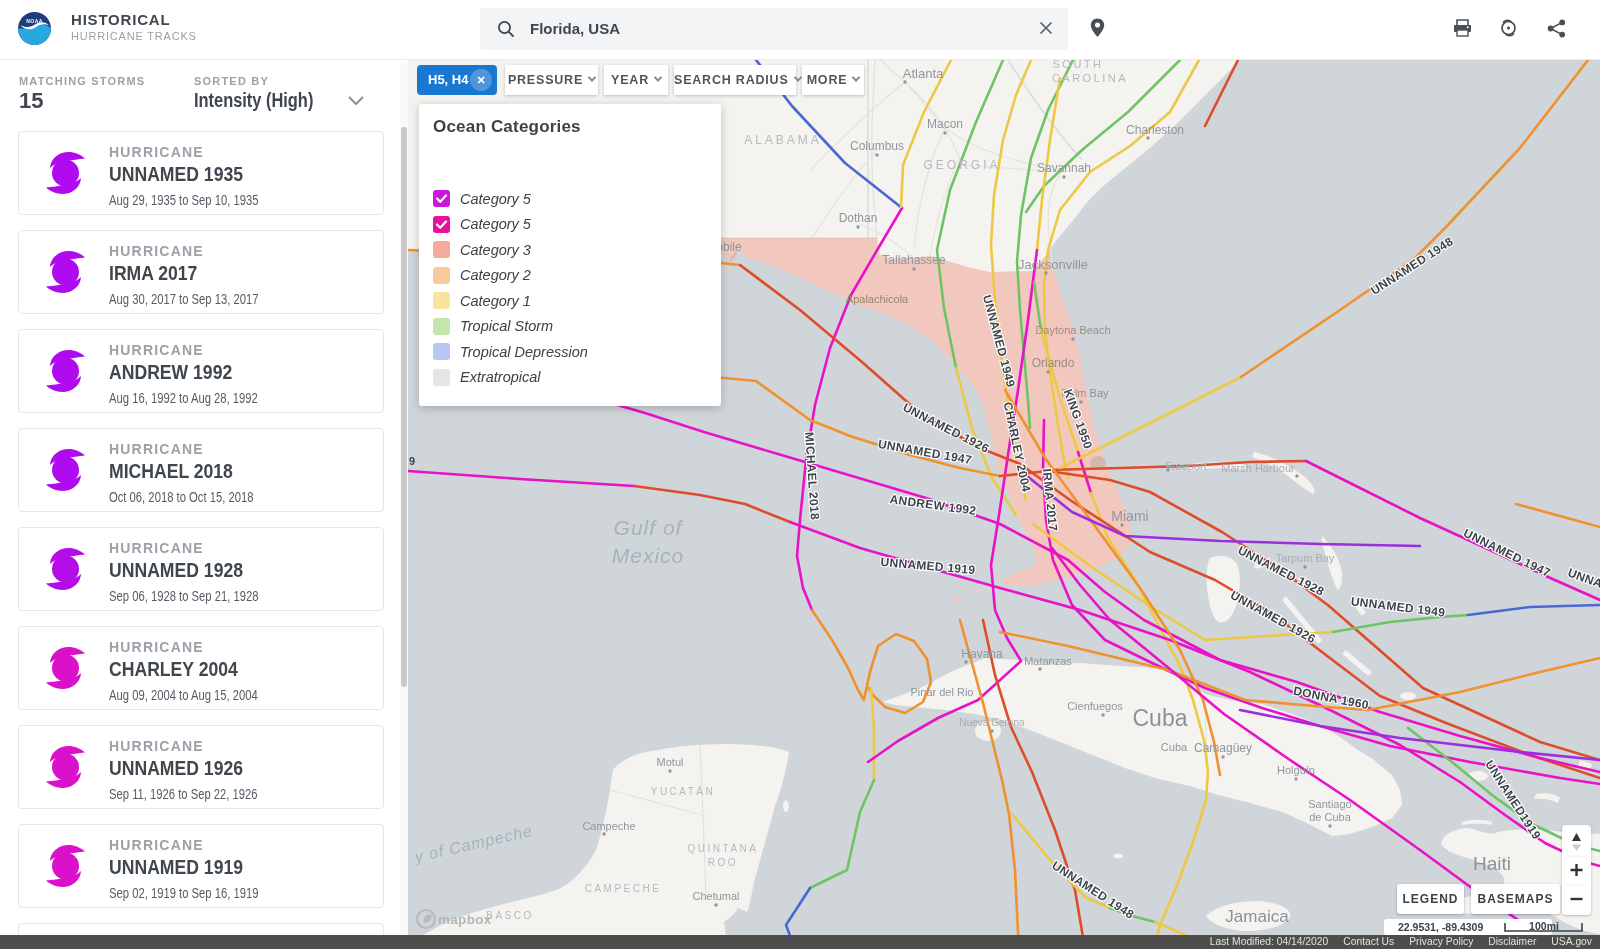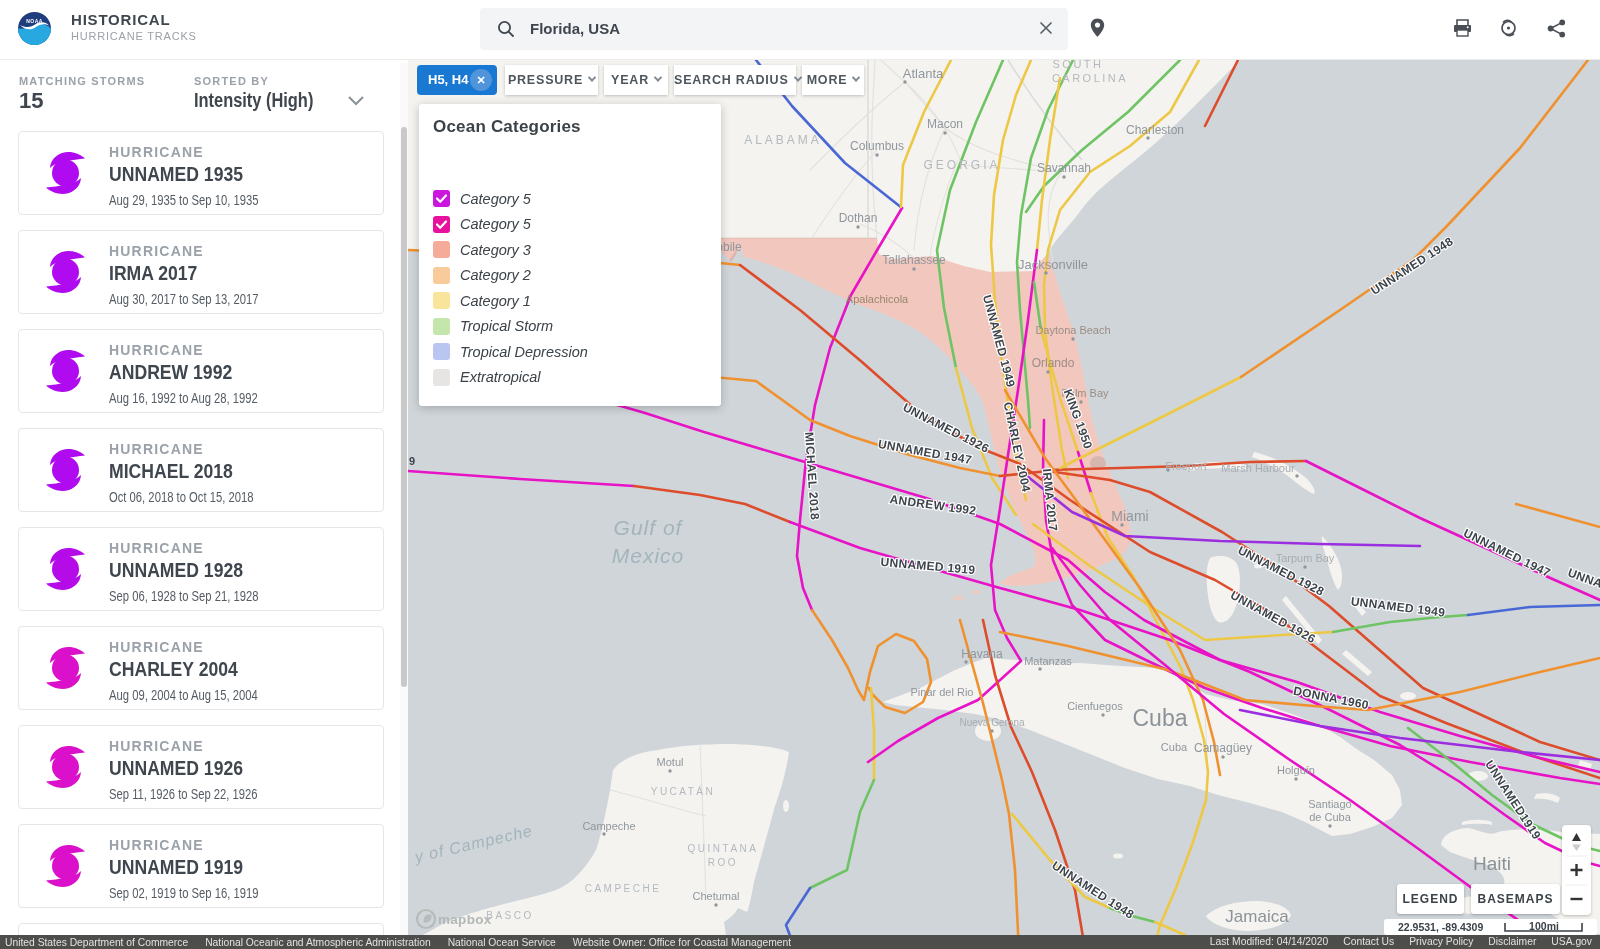--- a/index.html
+++ b/index.html
@@ -40,21 +40,21 @@
 #scat h3 { position:absolute; left:14px; top:13px; font-size:17px; color:#3b4248; letter-spacing:0.2px; }
 #scat p { position:absolute; left:14px; top:42px; width:280px; font-size:13px; line-height:18.5px; color:#7d858c; }
 #scat p a { color:#3f9fd8; text-decoration:none; }
 #catrows { position:absolute; left:14px; top:82px;font-style:italic; }
 .catrow { display:flex; align-items:center; height:25.5px; }
 .catrow svg { margin-right:10px; flex:none; }
 .catrow span { font-size:14.5px; color:#3b4248; }
 
 .mbtn { position:absolute; height:30px; background:#fff; border-radius:3px; box-shadow:0 1px 3px rgba(0,0,0,0.25); font-size:12px; font-weight:700; color:#3b4248; letter-spacing:1px; text-align:center; line-height:30px; z-index:8; }
 #zoomctl { position:absolute; left:1562px; top:825px; width:29px; height:90px; background:#fff; border-radius:4px; box-shadow:0 1px 3px rgba(0,0,0,0.25); z-index:8; }
-#coordbar { position:absolute; left:1384px; top:919px; width:213px; height:16px; background:#fff; border-radius:3px; z-index:8; }
+#coordbar { position:absolute; left:1384px; top:919px; width:168px; height:16px; background:#fff; border-radius:3px; z-index:8; }
 #coordtx { position:absolute; left:14px; top:2px; font-size:10.5px; font-weight:700; color:#3b4248; }
 #mapbox { position:absolute; left:416px; top:908px; z-index:8; }
 
 #foot { position:absolute; left:0; top:935px; width:1600px; height:14px; background:#4d4d4b; z-index:40; color:#e2e2e0; font-size:10.3px; }
 #foot .l { position:absolute; left:5px; top:1.5px; }
 #foot .r { position:absolute; right:8px; top:1px; }
 #foot span { margin-right:17px; }
 #foot .r span { margin-right:0; margin-left:15px; }
 </style></head>
 <body>
@@ -525,16 +525,15 @@
       </svg>
   <svg class="hicn" style="left:1547px;top:19px;" width="19" height="19" viewBox="0 0 19 19">
         <circle cx="15.2" cy="3.4" r="2.9" fill="#4a4f55"></circle>
         <circle cx="3.6" cy="9.5" r="2.9" fill="#4a4f55"></circle>
         <circle cx="15.2" cy="15.6" r="2.9" fill="#4a4f55"></circle>
         <path d="M3.6,9.5 L15.2,3.4 M3.6,9.5 L15.2,15.6" stroke="#4a4f55" stroke-width="1.6"></path>
       </svg>
 </div>
 
 <div id="foot">
-  <div class="l"><span>United States Department of Commerce</span><span>National Oceanic and Atmospheric Administration</span><span>National Ocean Service</span><span>Website Owner: Office for Coastal Management</span></div>
   <div class="r"><span>Last Modified: 04/14/2020</span><span>Contact Us</span><span>Privacy Policy</span><span>Disclaimer</span><span>USA.gov</span></div>
 </div>
 
 </div>
 </body></html>

